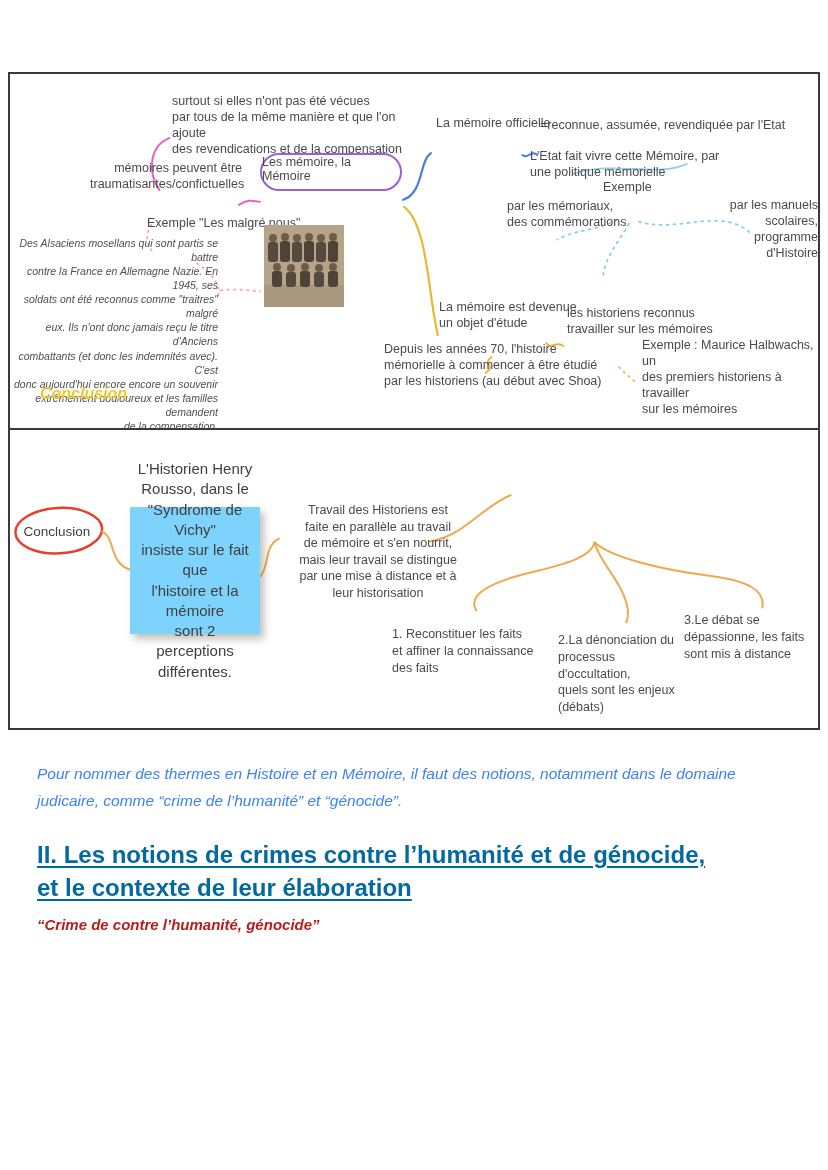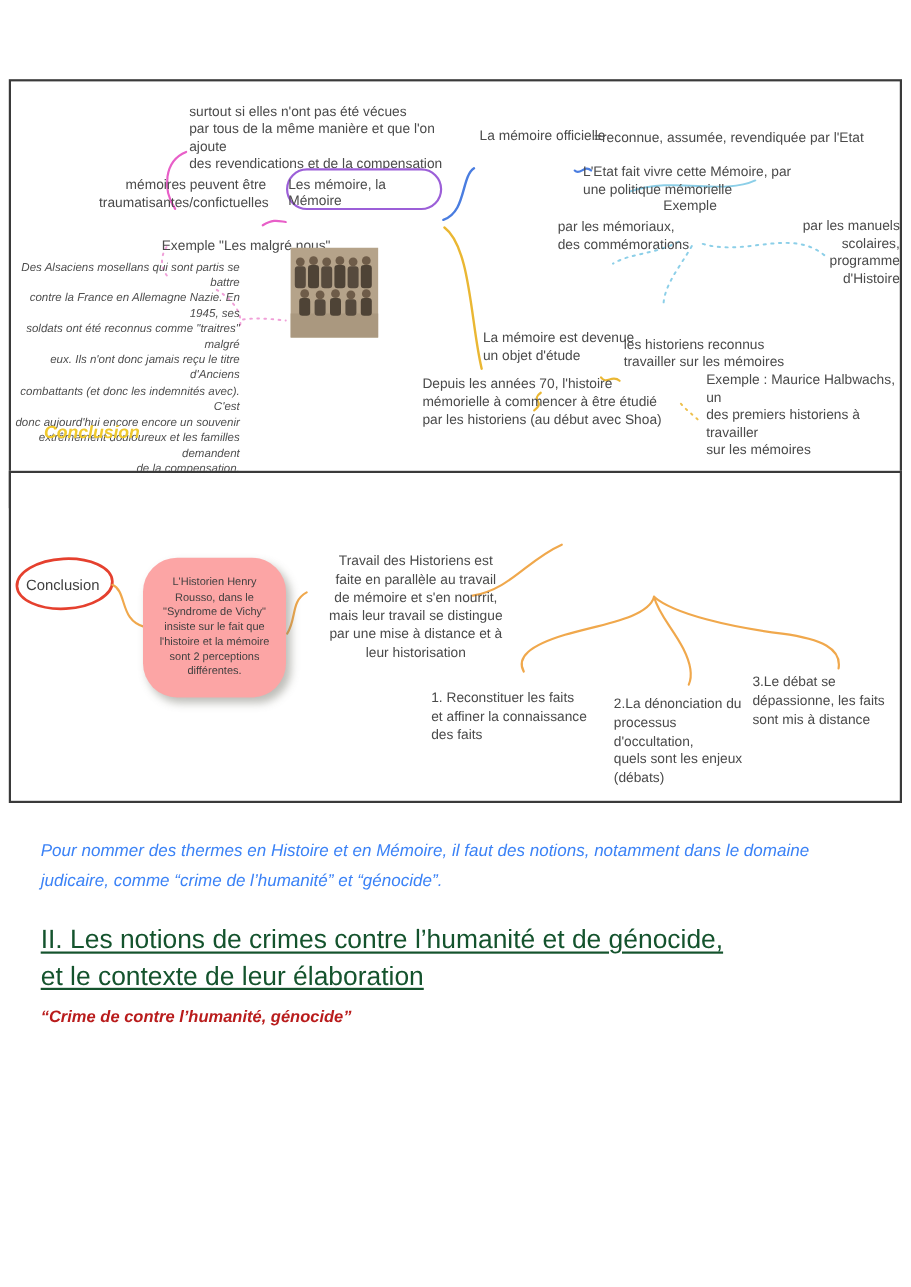--- a/index.html
+++ b/index.html
@@ -7,30 +7,30 @@
         font-family:"Liberation Sans",sans-serif;color:#4a4a4a;}
   .frame{position:absolute;box-sizing:border-box;border:2px solid #3a3a3a;background:#fff;}
   #frame1{left:8px;top:45px;width:812px;height:390px;margin-top:27px;}
   #frame2{left:8px;top:428px;width:812px;height:302px;}
   .overlay{position:absolute;left:0;top:0;width:100%;height:100%;pointer-events:none;}
   .lbl{position:absolute;font-size:12.5px;line-height:1.28;white-space:pre-line;}
   .ra{text-align:right;}
   .ctr{text-align:center;}
   .note{font-style:italic;font-size:10.5px;line-height:1.34;color:#4f4f4f;}
   .oval{position:absolute;box-sizing:border-box;border:2.5px solid #9c5fd8;border-radius:26px;
-        display:flex;align-items:flex-end;justify-content:center;font-size:12.5px;background:#fff;}
+        display:flex;align-items:flex-start;justify-content:center;font-size:12.5px;background:#fff;}
   .redlabel{position:absolute;text-align:center;font-size:13.5px;color:#3f3f3f;}
-  .sticky{position:absolute;box-sizing:border-box;background:#fca5a5;
+  .sticky{position:absolute;box-sizing:border-box;background:#7dd3fc;
           box-shadow:4px 5px 8px rgba(110,110,100,.45);
           display:flex;align-items:center;justify-content:center;text-align:center;
-          font-size:10px;line-height:1.35;padding:6px;white-space:pre-line;color:#3f3f3f;border-radius:31px;}
+          font-size:15px;line-height:1.35;padding:6px;white-space:pre-line;color:#3f3f3f;}
   .gold{position:absolute;left:40px;top:385px;font-size:16px;font-weight:bold;font-style:italic;color:#f0c92d;}
   .intro{position:absolute;left:37px;top:744px;width:758px;font-size:15.5px;font-style:italic;
          color:#3b82f6;line-height:1.8;white-space:pre-line;}
-  .heading{position:absolute;left:37px;top:818px;width:770px;font-size:24px;font-weight:normal;color:#14532d;
+  .heading{position:absolute;left:37px;top:818px;width:770px;font-size:24px;font-weight:bold;color:#0369a1;
            line-height:1.38;text-decoration:underline;text-decoration-thickness:2px;
            text-underline-offset:3px;white-space:pre-line;}
   .sub{position:absolute;left:37px;top:901px;font-size:15px;font-weight:bold;font-style:italic;color:#b91c1c;}
   .photo{position:absolute;left:254px;top:151px;width:80px;height:82px;}
 </style>
 </head>
 <body>
 
 <div class="page">
 

